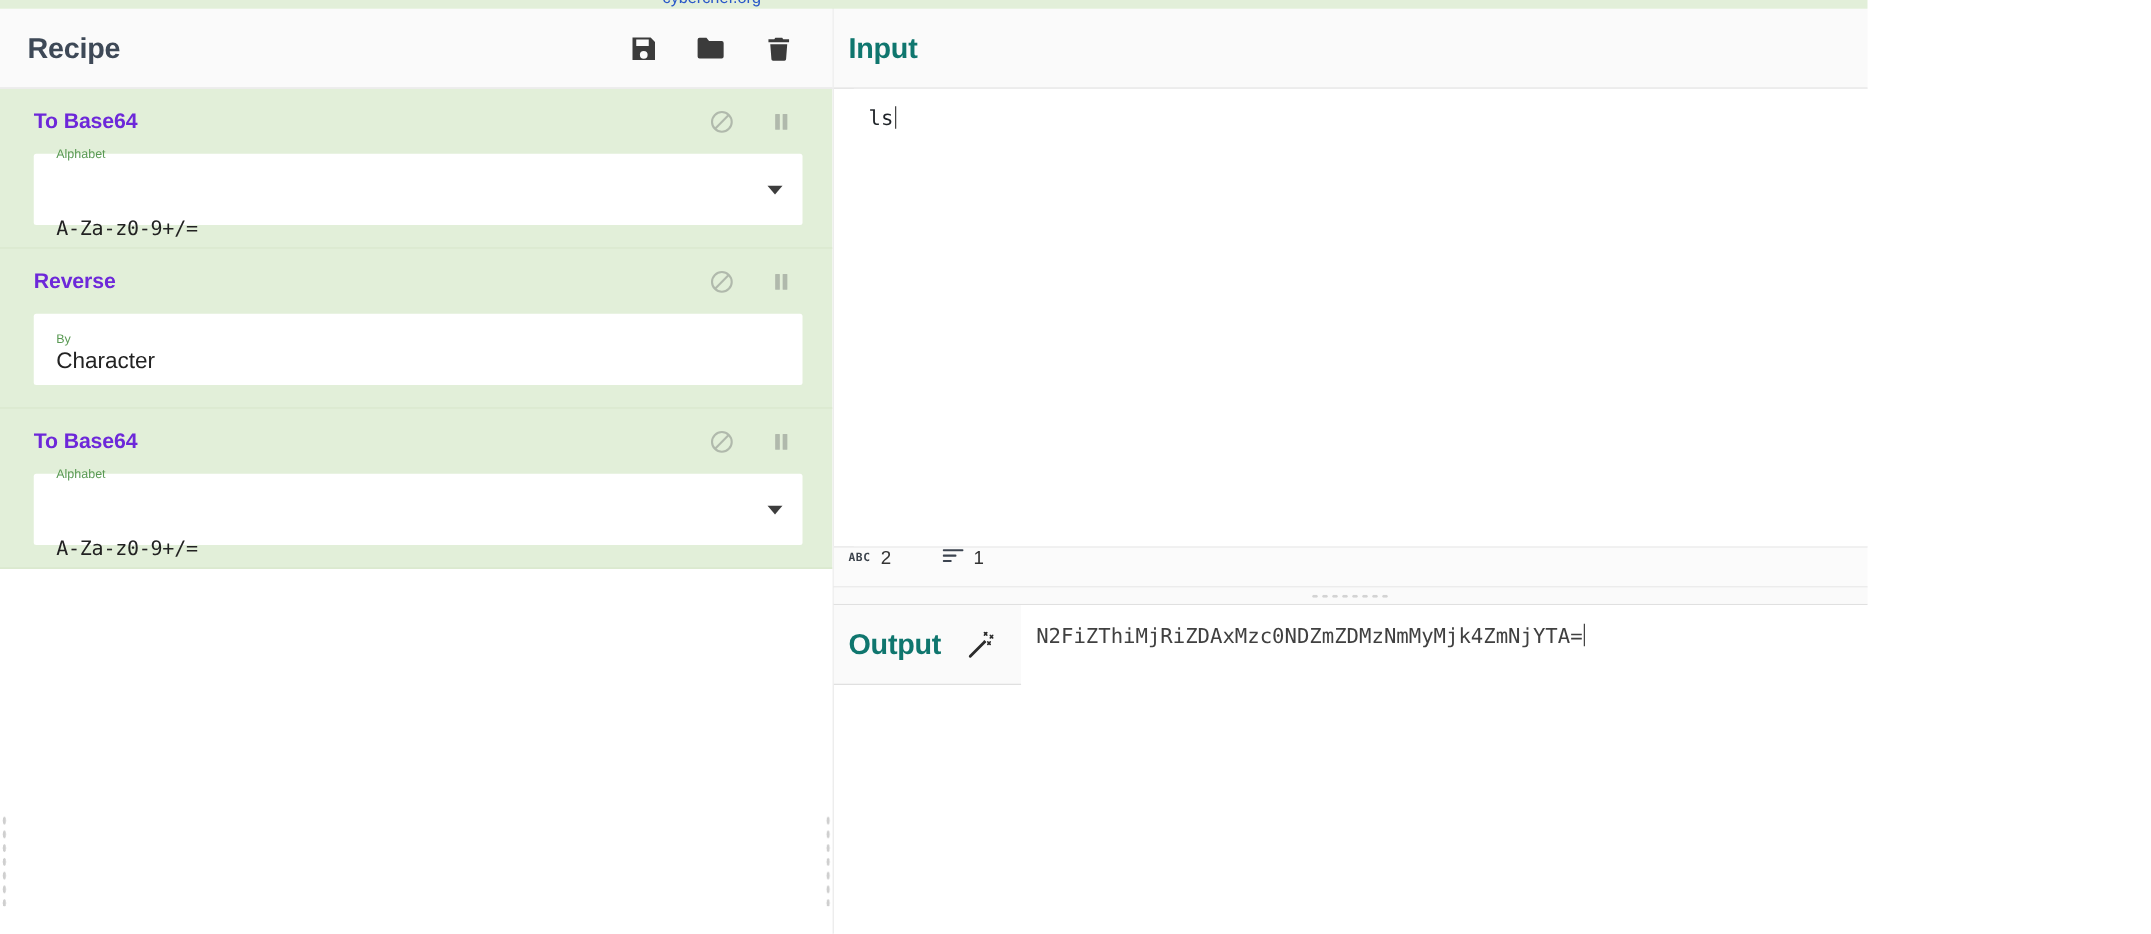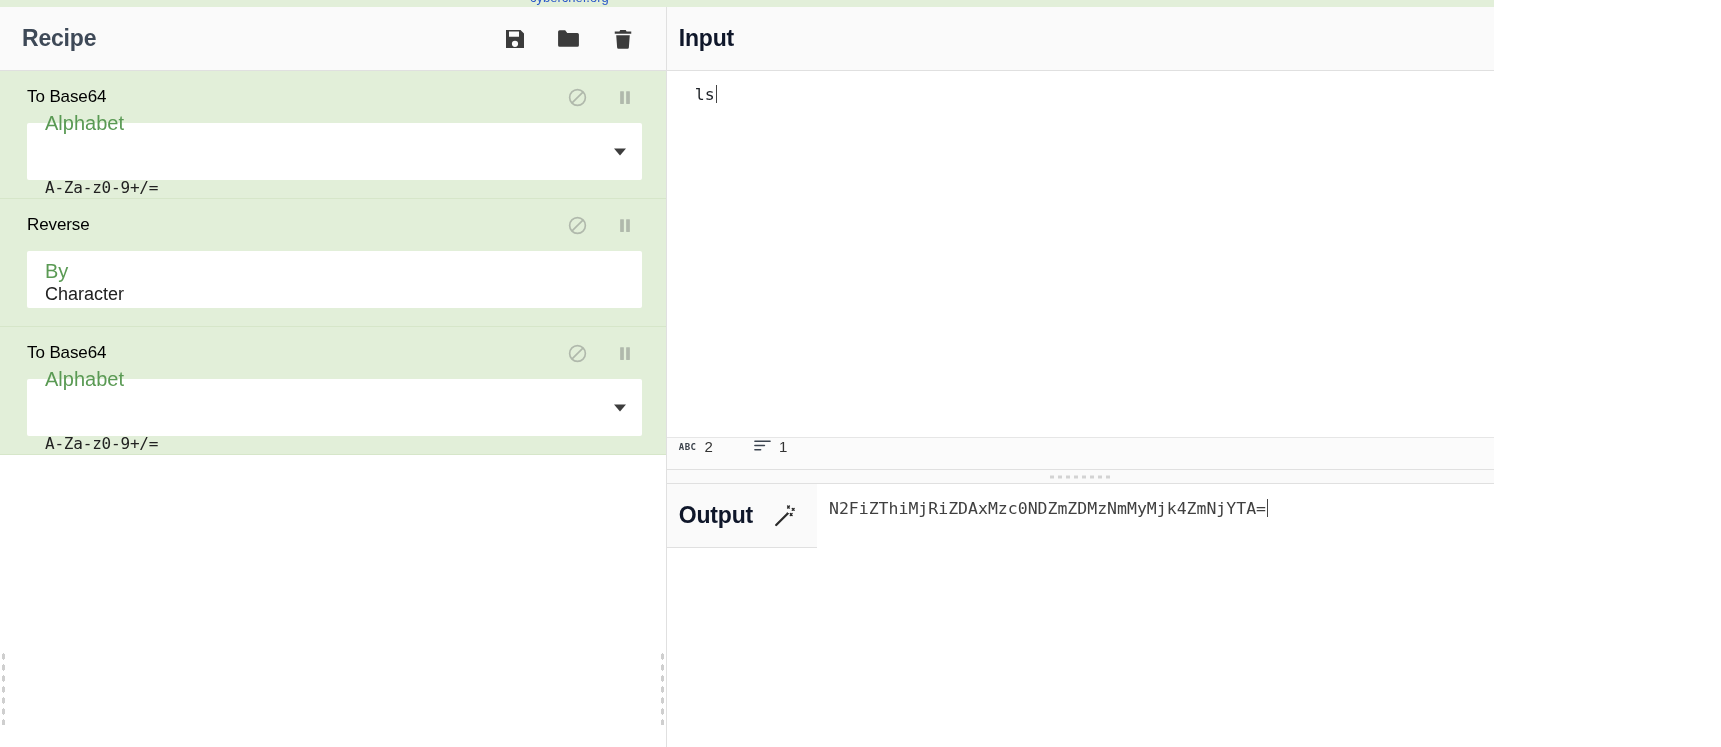--- a/index.html
+++ b/index.html
@@ -93,22 +93,22 @@
     position: relative;
   }
   .op-head {
     display: flex;
     align-items: center;
     height: 52px;
     padding: 0 16px 0 27px;
   }
   .op-name {
     font-size: 17px;
-    font-weight: normal;
-    color: #000000;
+    font-weight: bold;
+    color: #6d28d9;
     letter-spacing: -0.1px;
     flex: 1;
   }
   .op-icons {
     display: flex;
     align-items: center;
     gap: 25px;
     padding-right: 14px;
   }
   .op-icon {
@@ -127,21 +127,21 @@
     border-radius: 2px;
     height: 57px;
     padding: 7px 14px 0 18px;
     position: relative;
     display: flex;
     flex-direction: column;
     justify-content: center;
     cursor: text;
   }
   .arg-label {
-    font-size: 20px;
+    font-size: 10px;
     color: #5a9a54;
     line-height: 1.15;
     margin-bottom: 1px;
   }
   .arg-value {
     font-size: 18px;
     color: #222;
     line-height: 1.2;
   }
   .arg-value.mono {
@@ -204,21 +204,21 @@
     background: #fafafa;
     border-bottom: 1px solid #e0e0e0;
     display: flex;
     align-items: center;
     padding: 0 18px 0 12px;
     gap: 16px;
   }
   .io-title {
     font-size: 23px;
     font-weight: bold;
-    color: #0f172a;
+    color: #0f766e;
     letter-spacing: -0.2px;
   }
   .magic-icon {
     width: 30px; height: 30px;
     display: flex; align-items: center; justify-content: center;
     color: #2b2b2b;
     cursor: pointer;
   }
 
   .editor {

